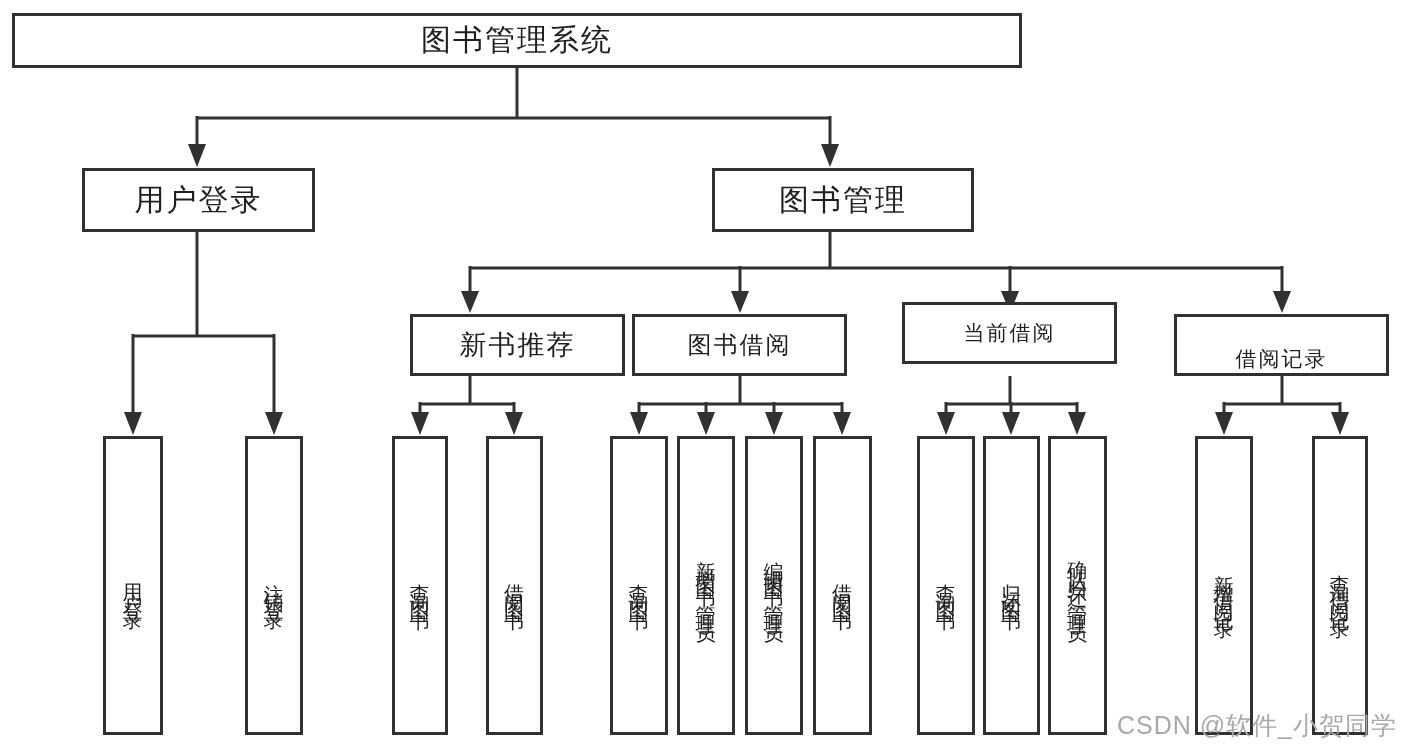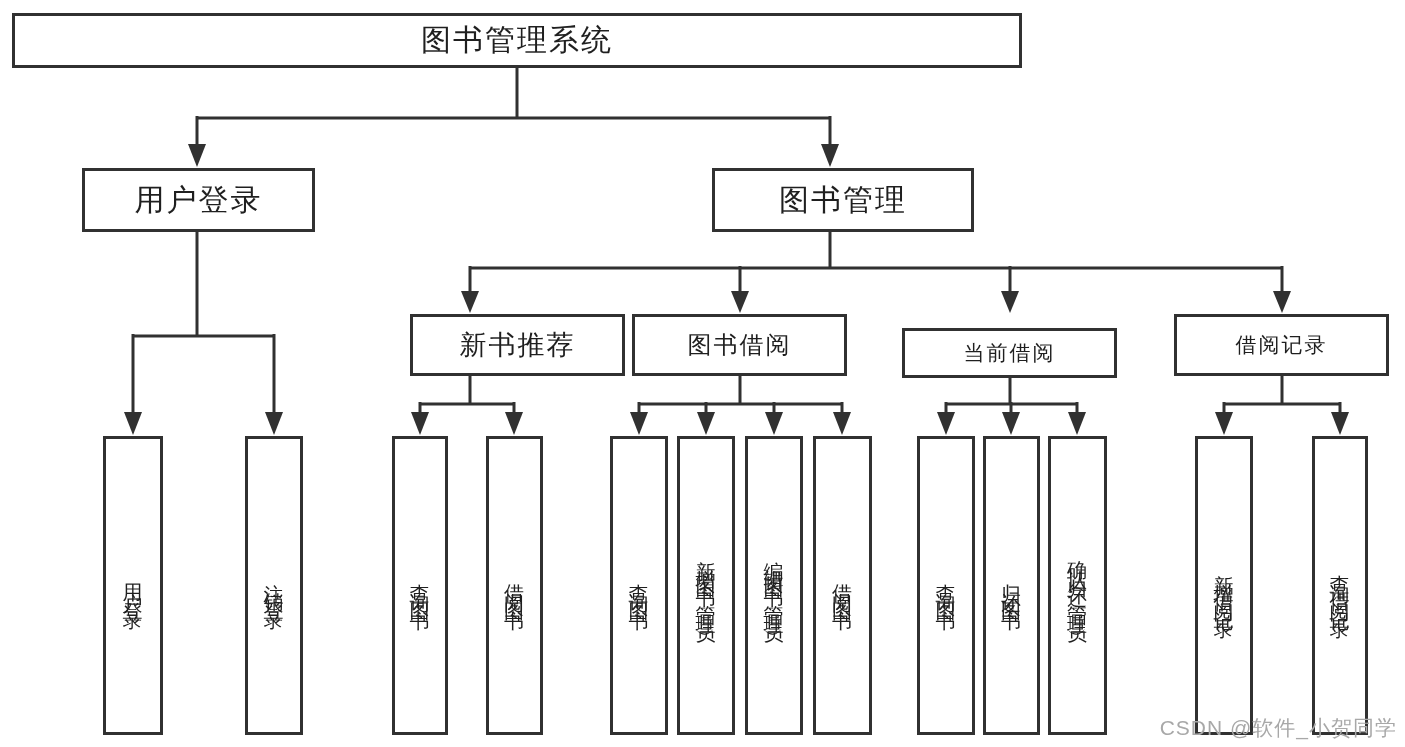--- a/index.html
+++ b/index.html
@@ -50,21 +50,21 @@
     font-size: 20px;
     line-height: 1.0;
     letter-spacing: 9px;
     color: #1f1f1f;
     white-space: nowrap;
   }
   #watermark {
     position: absolute;
     right: 8px;
     bottom: 5px;
-    font-size: 21px;
+    font-size: 25px;
     color: #a8a8a8;
     letter-spacing: 1px;
     z-index: 5;
   }
 </style>
 </head>
 <body>
 
 <div id="canvas">
 
@@ -151,24 +151,24 @@
   <div class="hnode" style="left:712px; top:168px; width:262px; height:64px;">
     <span>图书管理</span>
   </div>
 
   <div class="hnode" style="left:362px; top:314px; width:215px; height:62px; font-size:27px;margin-left:48px;">
     <span>新书推荐</span>
   </div>
   <div class="hnode" style="left:632px; top:314px; width:215px; height:62px; font-size:24px;">
     <span>图书借阅</span>
   </div>
-  <div class="hnode" style="left:902px; top:328px; width:215px; height:50px; font-size:21px;">
+  <div class="hnode" style="left:902px; top:302px; width:215px; height:62px; font-size:21px;">
     <span>当前借阅</span>
   </div>
-  <div class="hnode" style="left:1174px; top:314px; width:215px; height:62px; font-size:21px;">
+  <div class="hnode" style="left:1174px; top:314px; width:215px; height:62px; font-size:21px;align-items:flex-end;">
     <span>借阅记录</span>
   </div>
 
   <div class="leaf" style="left:103px; width:60px;">
     <span class="vtext">用户登录</span>
   </div>
   <div class="leaf" style="left:245px; width:58px;">
     <span class="vtext">注销登录</span>
   </div>
   <div class="leaf" style="left:392px; width:56px;">

